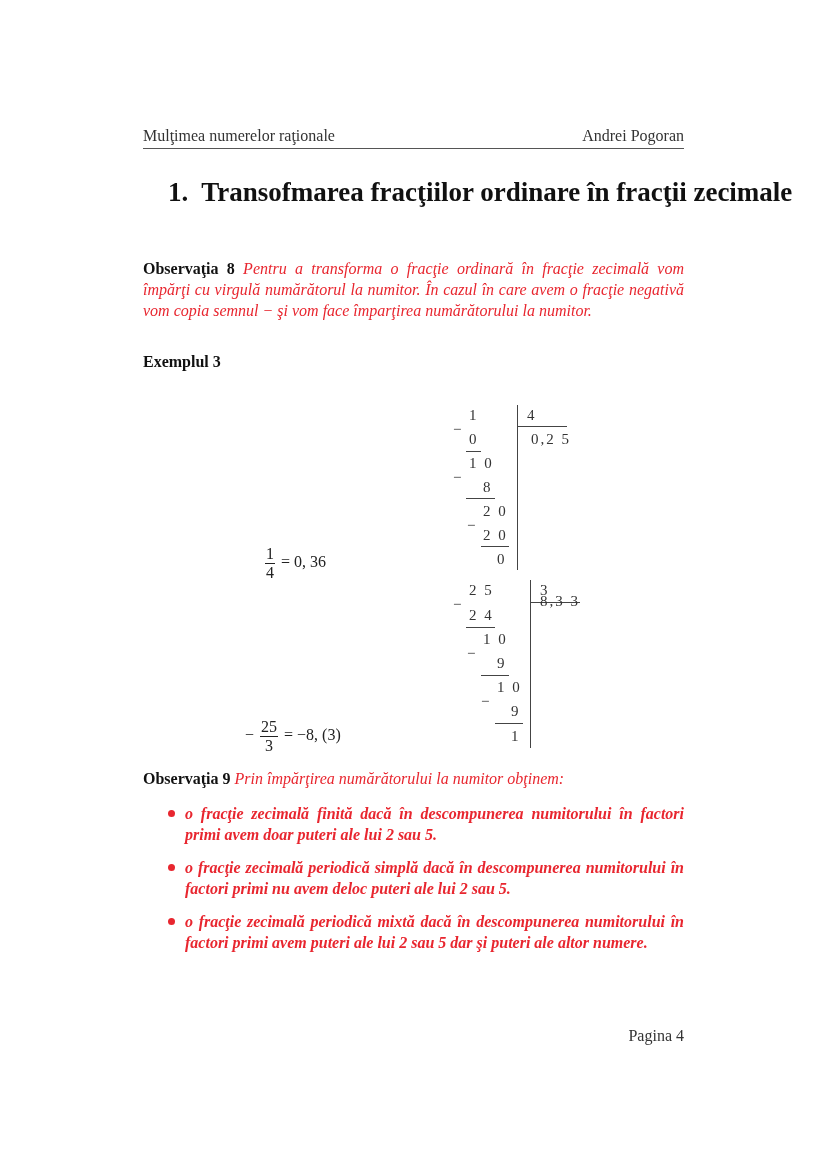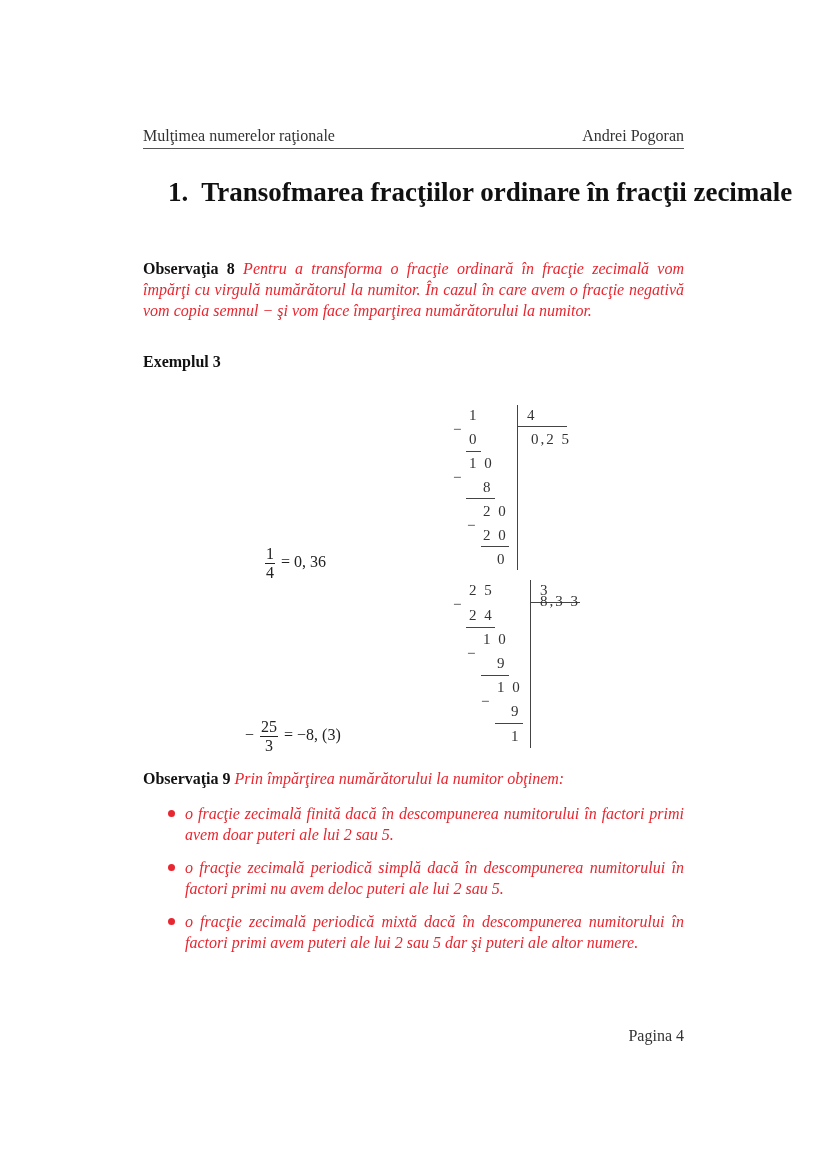--- a/index.html
+++ b/index.html
@@ -17,21 +17,21 @@
   .ex-label { left:143px; top:353px; font-size:16px; font-weight:bold; color:#111;text-align:center; }
   .frac { display:inline-block; vertical-align:middle; text-align:center; margin:0 2px; }
   .frac .num { display:block; border-bottom:1px solid #222; padding:0 1px; line-height:18px; }
   .frac .den { display:block; line-height:18px; }
   .eq { font-size:16px; color:#222; }
   .div-block { font-size:15px; color:#333; }
   .d { position:absolute; white-space:pre; letter-spacing:2px; }
   .hline { position:absolute; height:0; border-top:1px solid #444; }
   .vline { position:absolute; width:0; border-left:1px solid #444; }
   .minus { position:absolute; }
-  ul.list { position:absolute; left:143px; top:803px; width:541px; margin:0; padding:0; list-style:none; }
+  ul.list { position:absolute; left:143px; top:803px; width:541px; margin:0; padding:0; list-style:none;font-weight:bold; }
   ul.list li { position:relative; padding-left:42px; font-size:16px; line-height:21px; text-align:justify; margin-bottom:12px; }
   ul.list li .bullet { position:absolute; left:25px; top:7px; width:7px; height:7px; border-radius:50%; background:#e8262f; }
   .page-num { right:144px; top:1027px; font-size:16px; color:#333;margin-left:7px; }
 </style>
 </head>
 <body>
 
 <div class="abs header-left serif">Mulţimea numerelor raţionale</div>
 <div class="abs header-right serif">Andrei Pogoran</div>
 <div class="abs header-rule"></div>

